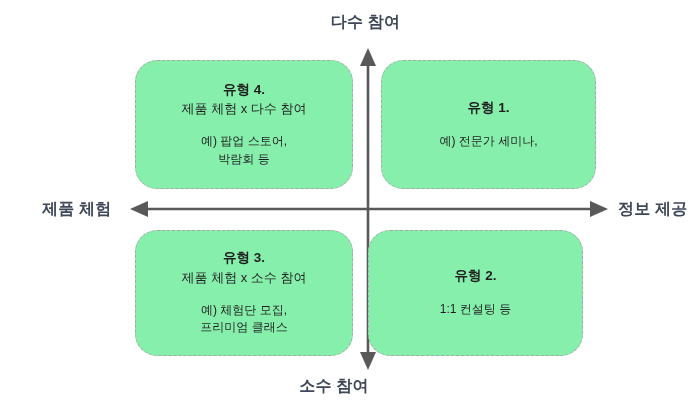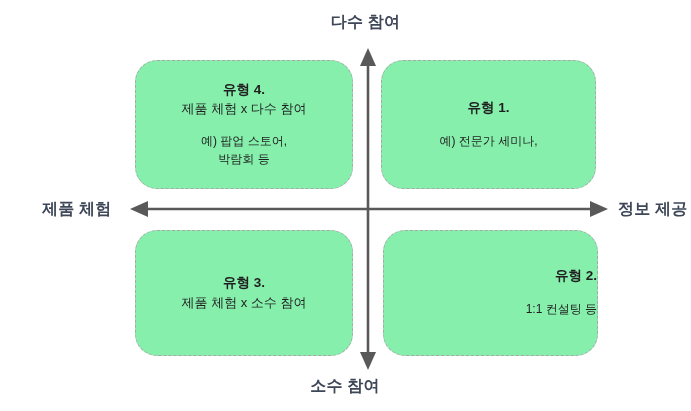--- a/index.html
+++ b/index.html
@@ -33,21 +33,21 @@
     line-height: 1;
   }
   #label-top {
     top: 14px;
     left: 0;
     width: 691px;
     text-align: center;
   }
   #label-bottom {
     top: 378px;
-    left: 15px;
+    left: 4px;
     width: 620px;
     text-align: center;
   }
   #label-left {
     top: 201px;
     left: 22px;
     text-align: center;
   }
   #label-right {
     top: 201px;
@@ -74,21 +74,21 @@
     border-radius: 22px;
     display: flex;
     flex-direction: column;
     align-items: center;
     justify-content: center;
     text-align: center;
   }
   #quadrant-top-left    { left: 115px; top: 60px;  width: 218px; height: 129px; }
   #quadrant-top-right   { left: 361px; top: 60px;  width: 215px; height: 129px; }
   #quadrant-bottom-left { left: 115px; top: 230px; width: 218px; height: 126px; }
-  #quadrant-bottom-right{ left: 363px; top: 230px; width: 215px; height: 126px; align-items: flex-end; }
+  #quadrant-bottom-right{ left: 348px; top: 230px; width: 215px; height: 126px; }
 
   .q-title {
     color: #1f1f1f;
     font-weight: bold;
     font-size: 13.5px;
     line-height: 1.38;
   }
   .q-subtitle {
     color: #1f1f1f;
     font-weight: normal;
@@ -142,20 +142,24 @@
   <div class="quadrant" id="quadrant-top-right">
     <div class="q-title">유형 1.</div>
     <div class="q-examples">
       <span class="q-example-line">예) 전문가 세미나,</span>
     </div>
   </div>
 
   <div class="quadrant" id="quadrant-bottom-left">
     <div class="q-title">유형 3.</div>
     <div class="q-subtitle">제품 체험 x 소수 참여</div>
+    <div class="q-examples">
+      <span class="q-example-line">예) 체험단 모집,</span>
+      <span class="q-example-line">프리미엄 클래스</span>
+    </div>
   </div>
 
   <div class="quadrant" id="quadrant-bottom-right">
     <div class="q-title">유형 2.</div>
     <div class="q-examples">
       <span class="q-example-line">1:1 컨설팅 등</span>
     </div>
   </div>
 
 </div>

